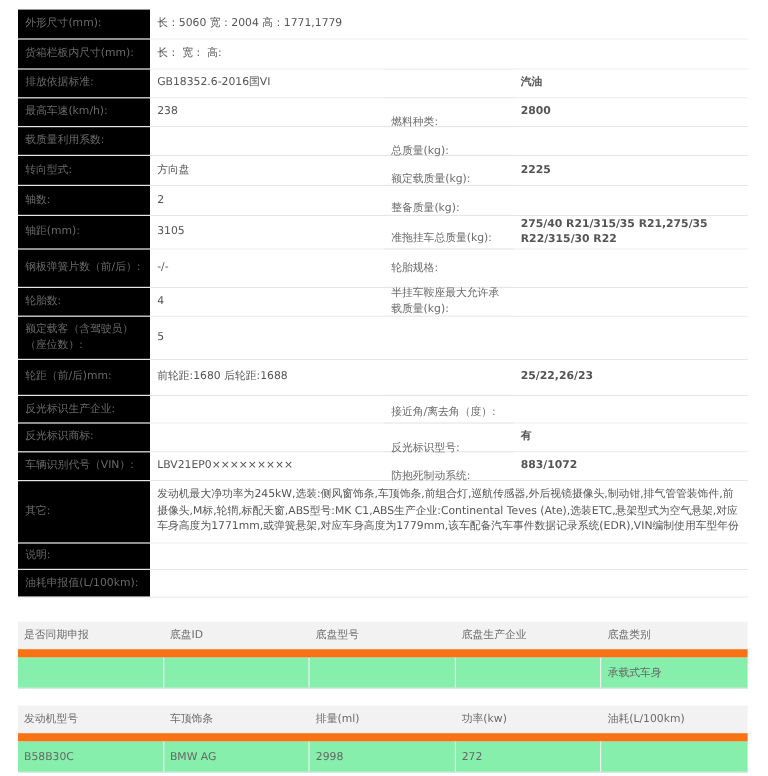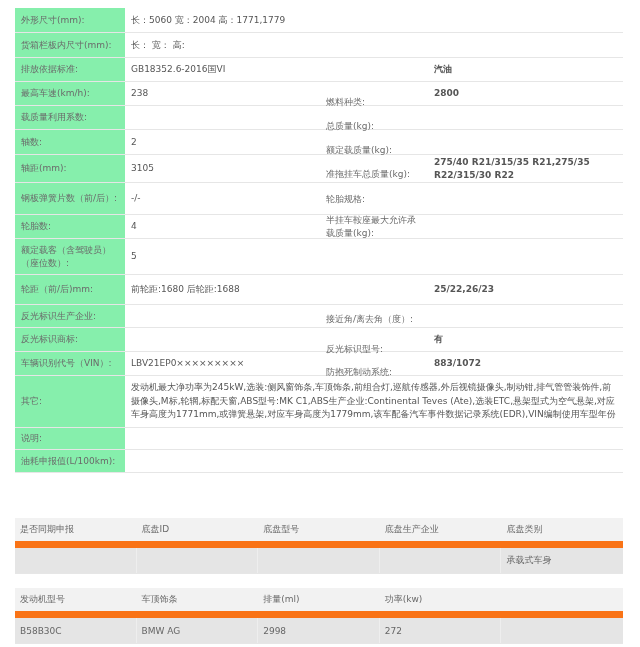--- a/index.html
+++ b/index.html
@@ -2,32 +2,32 @@
 <html><head>
 <meta charset="utf-8">
 <style>
   html, body { margin:0; padding:0; }
   body {
     width:640px; height:647px; background:#ffffff; position:relative; overflow:hidden;
     font-family:"DejaVu Sans", "Liberation Sans", sans-serif; color:#555; font-size:9px;
   }
   .spec { position:absolute; left:15px; top:8px; width:608px; }
   .row { display:flex; border-bottom:1px solid #e6e6e6; box-sizing:border-box; }
-  .lab { background:#86efac; color:#6a6a6a; padding:0 6px; display:flex; align-items:center; box-sizing:border-box; line-height:13px; }
+  .lab { background:#000000; color:#6a6a6a; padding:0 6px; display:flex; align-items:center; box-sizing:border-box; line-height:13px; }
   .val { background:#fff; color:#555; padding:0 6px; display:flex; align-items:center; box-sizing:border-box; line-height:13px; }
   .l1 { width:110px; }
   .v1 { width:195px; }
   .l2 { width:108px;margin-top:44px; }
   .v2 { width:195px;font-weight:bold; }
   .vfull { width:498px; }
   .vwide { width:498px; }
   .other { line-height:13.5px; padding-top:3px; padding-bottom:3px; }
   .grid { position:absolute; left:15px; width:608px; }
   .grid .hdr { display:flex; background:#f2f2f2; height:23px; border-bottom:7px solid #f97316; }
-  .grid .body { display:flex; background:#e5e5e5; height:25px; border-bottom:1px solid #e6e6e6; }
+  .grid .body { display:flex; background:#86efac; height:25px; border-bottom:1px solid #e6e6e6; }
   .grid .c { width:121.6px; padding:0 5px; box-sizing:border-box; display:flex; align-items:center; border-right:1px solid #eee; color:#666; }
   .grid .c:last-child { border-right:none; }
   .grid .hdr .c { border-right:none; color:#6a6a6a; }
 </style>
 </head>
 <body>
 
 <div class="spec">
 
   <div class="row" style="height:25px">
@@ -54,20 +54,26 @@
     <div class="val v2">2800</div>
   </div>
 
   <div class="row" style="height:24px">
     <div class="lab l1">载质量利用系数:</div>
     <div class="val v1"></div>
     <div class="lab l2">额定载质量(kg):</div>
     <div class="val v2"></div>
   </div>
 
+  <div class="row" style="height:25px">
+    <div class="lab l1">转向型式:</div>
+    <div class="val v1">方向盘</div>
+    <div class="lab l2">整备质量(kg):</div>
+    <div class="val v2">2225</div>
+  </div>
 
   <div class="row" style="height:25px">
     <div class="lab l1">轴数:</div>
     <div class="val v1">2</div>
     <div class="lab l2">准拖挂车总质量(kg):</div>
     <div class="val v2"></div>
   </div>
 
   <div class="row" style="height:28px">
     <div class="lab l1">轴距(mm):</div>
@@ -155,20 +161,21 @@
     <div class="c">承载式车身</div>
   </div>
 </div>
 
 <div class="grid" style="top:588px">
   <div class="hdr">
     <div class="c">发动机型号</div>
     <div class="c">车顶饰条</div>
     <div class="c">排量(ml)</div>
     <div class="c">功率(kw)</div>
+    <div class="c">油耗(L/100km)</div>
   </div>
   <div class="body">
     <div class="c">B58B30C</div>
     <div class="c">BMW AG</div>
     <div class="c">2998</div>
     <div class="c">272</div>
     <div class="c"></div>
   </div>
 </div>
 

